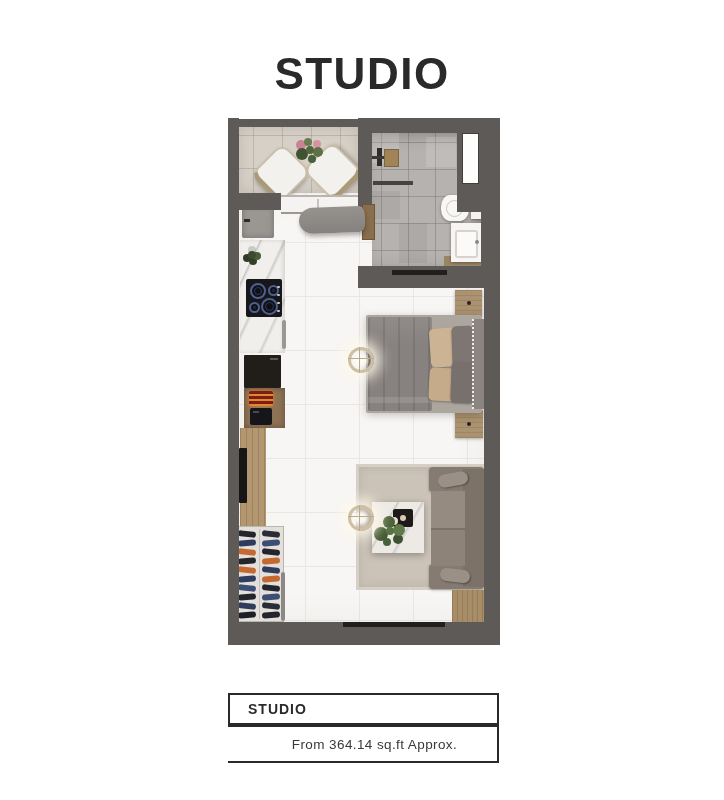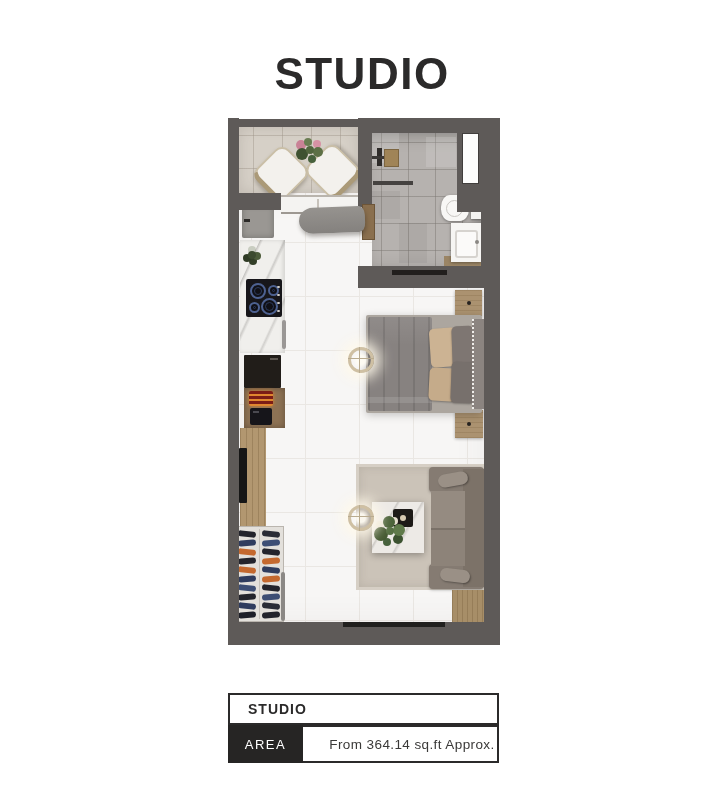--- a/index.html
+++ b/index.html
@@ -331,16 +331,15 @@
 
   <div class="abs light light-bed"></div>
   <div class="abs light light-living"></div>
 </div>
 
 <div class="info-table">
   <div class="it-row1">
     <span>STUDIO</span>
   </div>
   <div class="it-row2">
-    <div class="it-label">AREA</div>
     <div class="it-value">From 364.14 sq.ft Approx.</div>
   </div>
 </div>
 
 </body></html>

